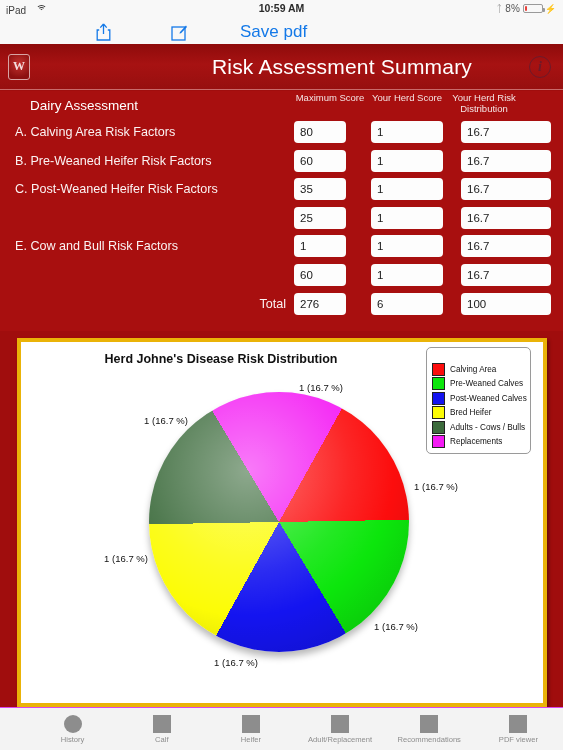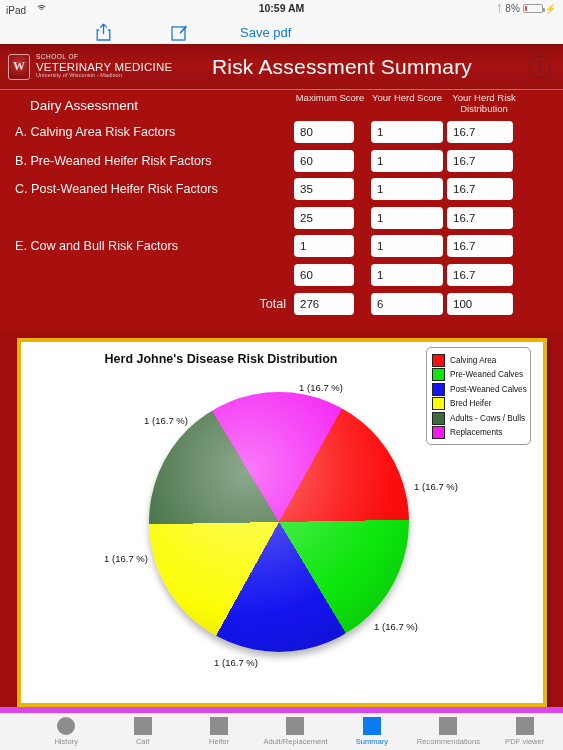--- a/index.html
+++ b/index.html
@@ -26,21 +26,21 @@
   .wifi-ic i:nth-child(1){ width:11px;height:11px;left:0;top:0;transform:rotate(0deg);}
   .wifi-ic i:nth-child(2){ width:7px;height:7px;left:2px;top:2px;}
   .wifi-ic i:nth-child(3){ width:3px;height:3px;left:4px;top:4px;}
 
   
   .toolbar {
     position: absolute; left: 0; top: 20px; width: 563px; height: 24px;
     background: #f8f8f8; display: flex; align-items: center;
   }
   .tb-icon { width: 26px; height: 20px; display: flex; align-items: center; justify-content: center; }
-  .tb-link { color: #1479e8; font-size: 13px; }
+  .tb-link { color: #1479e8; font-size: 17px; }
 
   .sb-time {
     position: absolute; left: 0; right: 0; top: 2px; text-align: center;
     font-size: 10.5px; font-weight: bold; color: #2a2a2a;
   }
   .sb-right {
     position: absolute; right: 6px; top: 3px; display: flex; align-items: center; gap: 3px;
     font-size: 10px; color: #555;
   }
   .bt-ic { font-size: 10px; color: #7a7a7a; }
@@ -103,23 +103,23 @@
   .c3 { left: 447px; width: 74px; }
 
   .trow { position: relative; height: 28.6px; }
   .rl { position: absolute; left: 15px; top: 6px; color:#fbf2f2; font-size: 12.6px; }
   .rl.total { left: 0; width: 286px; text-align: right; font-size: 12.6px; }
   .cell {
     position: absolute; top: 2px; height: 22px; background: #fdfdfd;
     border-radius: 4px; font-size: 11.5px; color: #1a1a1a;
     display: flex; align-items: center; padding-left: 6px;
   }
-  .cell.f1 { left: 294px; width: 60px; }
+  .cell.f1 { left: 294px; width: 52px; }
   .cell.f2 { left: 371px; width: 72px; }
-  .cell.f3 { left: 447px; width: 66px; }
+  .cell.f3 { left: 461px; width: 90px; }
 
   
   .chart-panel {
     position: absolute; left: 17px; top: 338px; width: 530px; height: 369px;
     background: #fff; border: 4px solid #eab308;
     box-shadow: 2px 2px 3px rgba(0,0,0,.35);
   }
   .chart-title {
     position: absolute; left: 0; width: 400px; top: 10px; text-align: center;
     font-size: 12.5px; font-weight: bold; color: #111;
@@ -132,30 +132,30 @@
   .pie-shade {
     position: absolute; inset: 0; border-radius: 50%;
     background: radial-gradient(circle at 38% 30%, rgba(255,255,255,.42) 0%, rgba(255,255,255,.1) 42%, rgba(0,0,0,.0) 60%, rgba(0,0,0,.22) 100%);
     pointer-events: none;
   }
   .slice-label { position: absolute; font-size: 9.5px; color: #111; white-space: nowrap; }
 
   .legend {
     position: absolute; right: 12px; top: 5px; width: 105px;
     border: 1px solid #9a9a9a; border-radius: 5px; background: #fff;
-    padding: 5px 5px 4px 5px;
+    padding: 14px 5px 4px 5px;
   }
   .leg-row { display: flex; align-items: center; height: 14.5px; }
   .swatch { width: 13px; height: 13px; border: 1px solid #222; flex: 0 0 13px; }
   .leg-lbl { font-size: 8.2px; color: #111; padding-left: 5px; white-space: nowrap; }
 
   
   .tabbar {
     position: absolute; left: 0; bottom: 0; width: 563px; height: 43px;
-    background: #f3f3f3; border-top: 6px solid #d946ef;
+    background: #f3f3f3; border-top: 1px solid #d946ef;
     display: flex; align-items: center; padding-left: 28px;
   }
   .tab { flex: 1; text-align: center; }
   .tab .ic { width: 18px; height: 18px; margin: 0 auto 2px auto; background: #8d8d8d; }
   .tab.history .ic { border-radius: 50%; }
   .tab.active .ic { background: #0a7bf0; }
   .tab .lb { font-size: 7.6px; color: #8d8d8d; }
   .tab.active .lb { color: #0a7bf0; }
 </style>
 </head>
@@ -200,25 +200,20 @@
     </div>
     <div style="width:48px"></div>
     <div class="tb-link">Save pdf</div>
   </div>
 
   <div class="header">
     <div class="logo">
       <div class="crest">
         <span>W</span>
       </div>
-      <div class="logo-txt">
-        <div class="logo-l1">SCHOOL OF</div>
-        <div class="logo-l2">VETERINARY MEDICINE</div>
-        <div class="logo-l3">University of Wisconsin - Madison</div>
-      </div>
     </div>
     <div class="header-title">Risk Assessment Summary</div>
     <div class="info-btn">
       <span>i</span>
     </div>
   </div>
 
   <div class="table">
     <div class="thead">
       <div class="th-name">Dairy Assessment</div>
@@ -324,24 +319,20 @@
       <div class="lb">Calf</div>
     </div>
     <div class="tab">
       <div class="ic"></div>
       <div class="lb">Heifer</div>
     </div>
     <div class="tab">
       <div class="ic"></div>
       <div class="lb">Adult/Replacement</div>
     </div>
-    <div class="tab active">
-      <div class="ic"></div>
-      <div class="lb">Summary</div>
-    </div>
     <div class="tab">
       <div class="ic"></div>
       <div class="lb">Recommendations</div>
     </div>
     <div class="tab">
       <div class="ic"></div>
       <div class="lb">PDF viewer</div>
     </div>
   </div>
 

